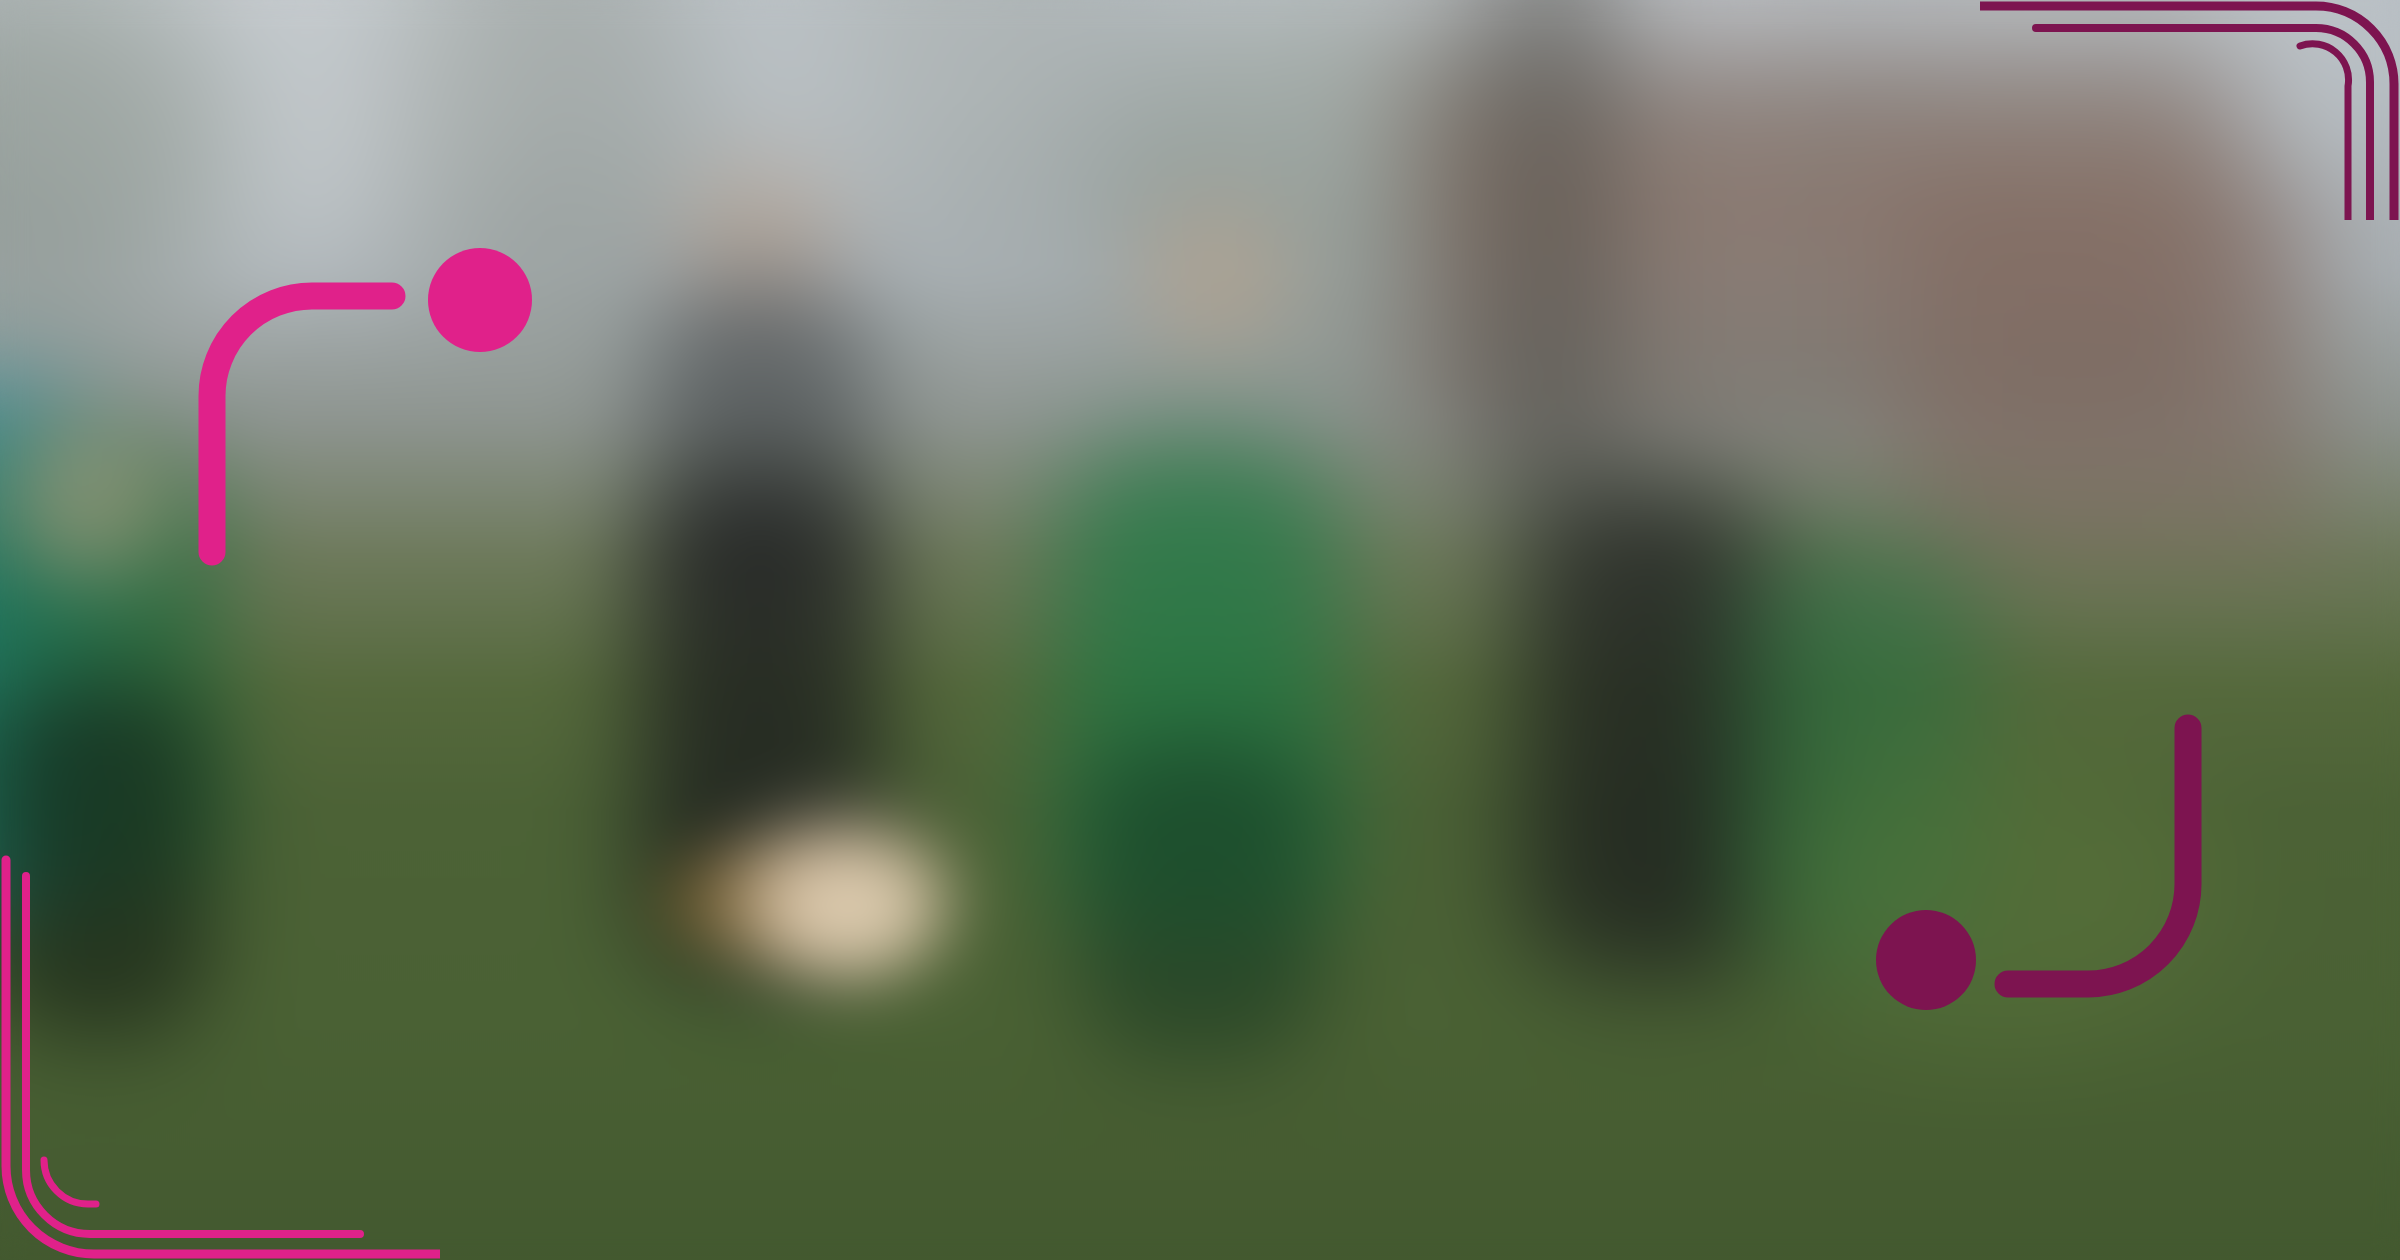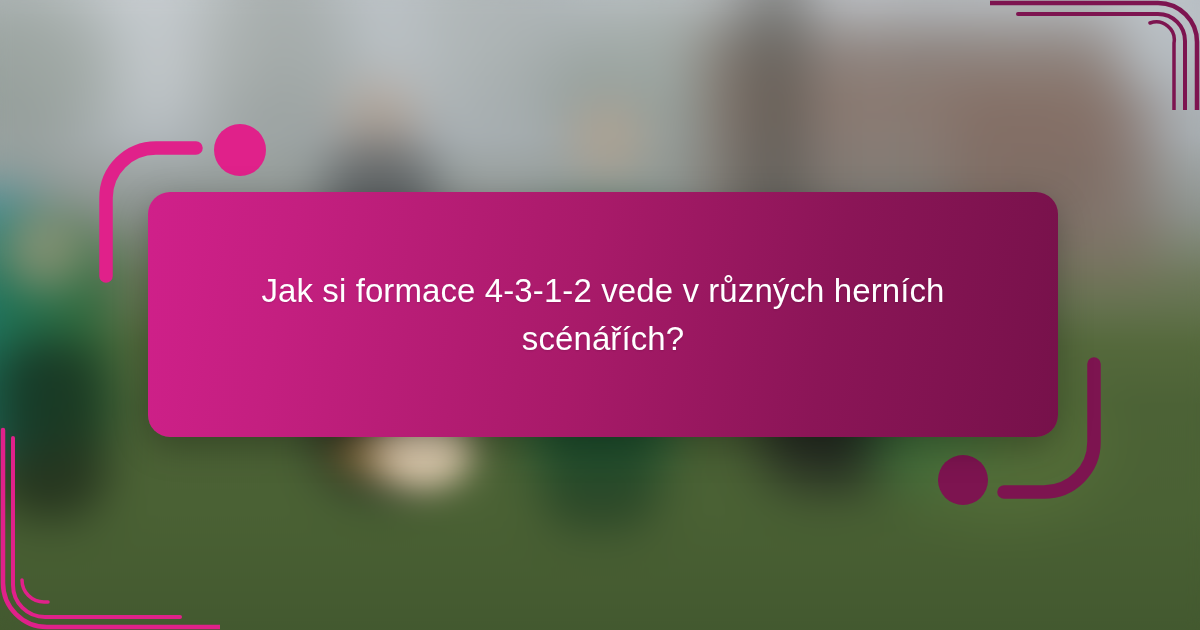--- a/index.html
+++ b/index.html
@@ -213,17 +213,14 @@
     <path d="M14 142 V64 A50 50 0 0 1 64 14 H104" fill="none" stroke="#e0218a" stroke-width="13.5" stroke-linecap="round"></path>
   </svg>
 
   <svg class="bracket" style="left:992px; top:356px;" width="116" height="150" viewBox="0 0 116 150">
     <path d="M102 8 V86 A50 50 0 0 1 52 136 H12" fill="none" stroke="#7d1450" stroke-width="13.5" stroke-linecap="round"></path>
   </svg>
 
   <div class="dot dot-tl" style="background:#e0218a;"></div>
   <div class="dot dot-br" style="background:#7d1450;"></div>
 
-  <div class="card" style="background:linear-gradient(100deg,#d0208a 0%,#c41f80 16%,#a81a69 48%,#8b1557 74%,#76114a 100%);">
-    <h1 class="card-title">Jak si formace 4-3-1-2 vede v různých herních scénářích?</h1>
-  </div>
 
 </div>
 
 </body></html>

